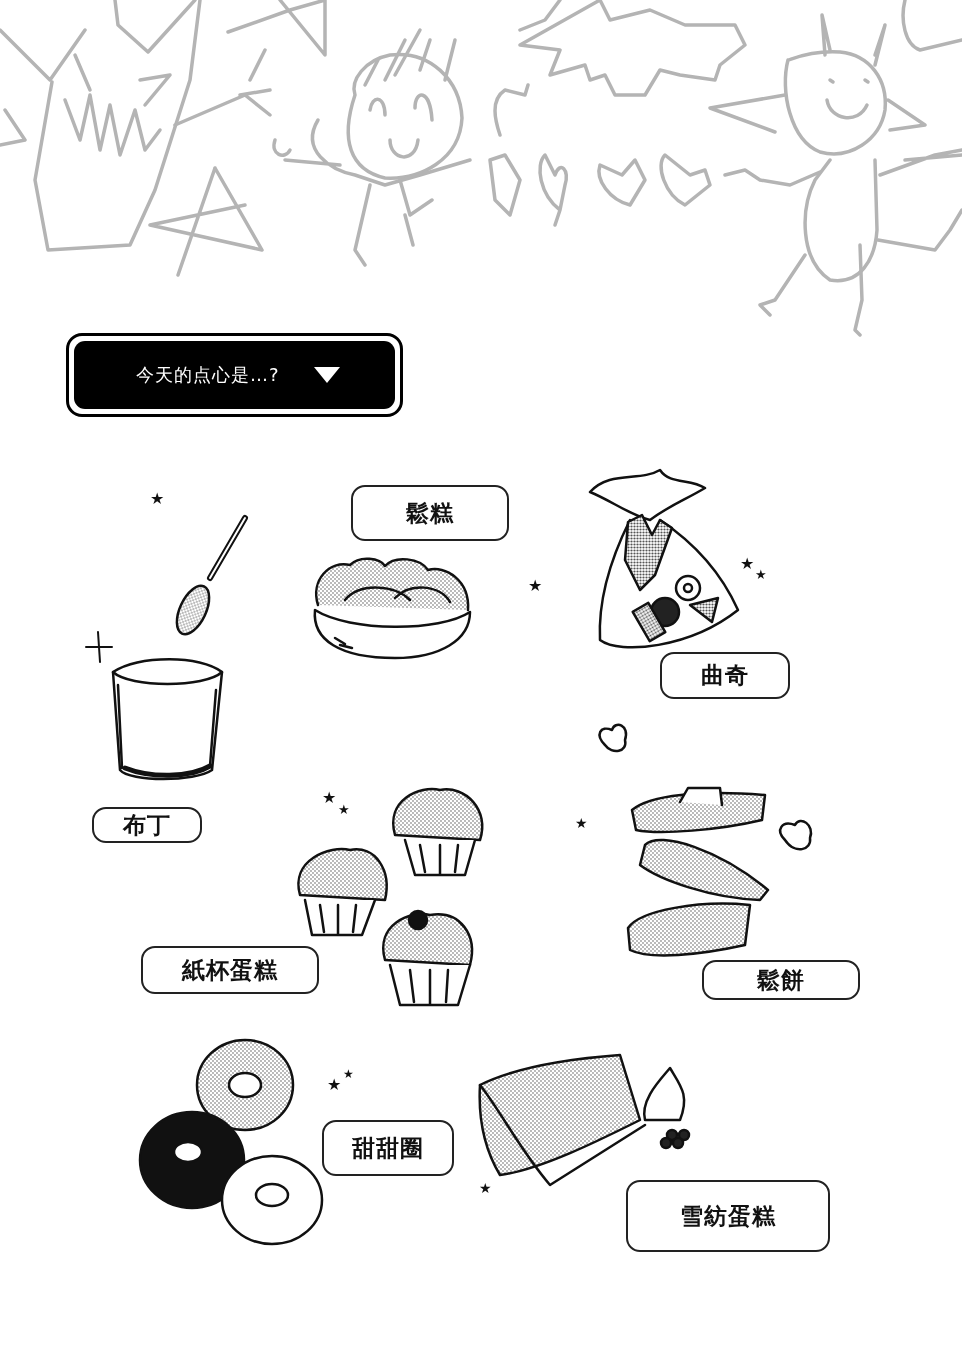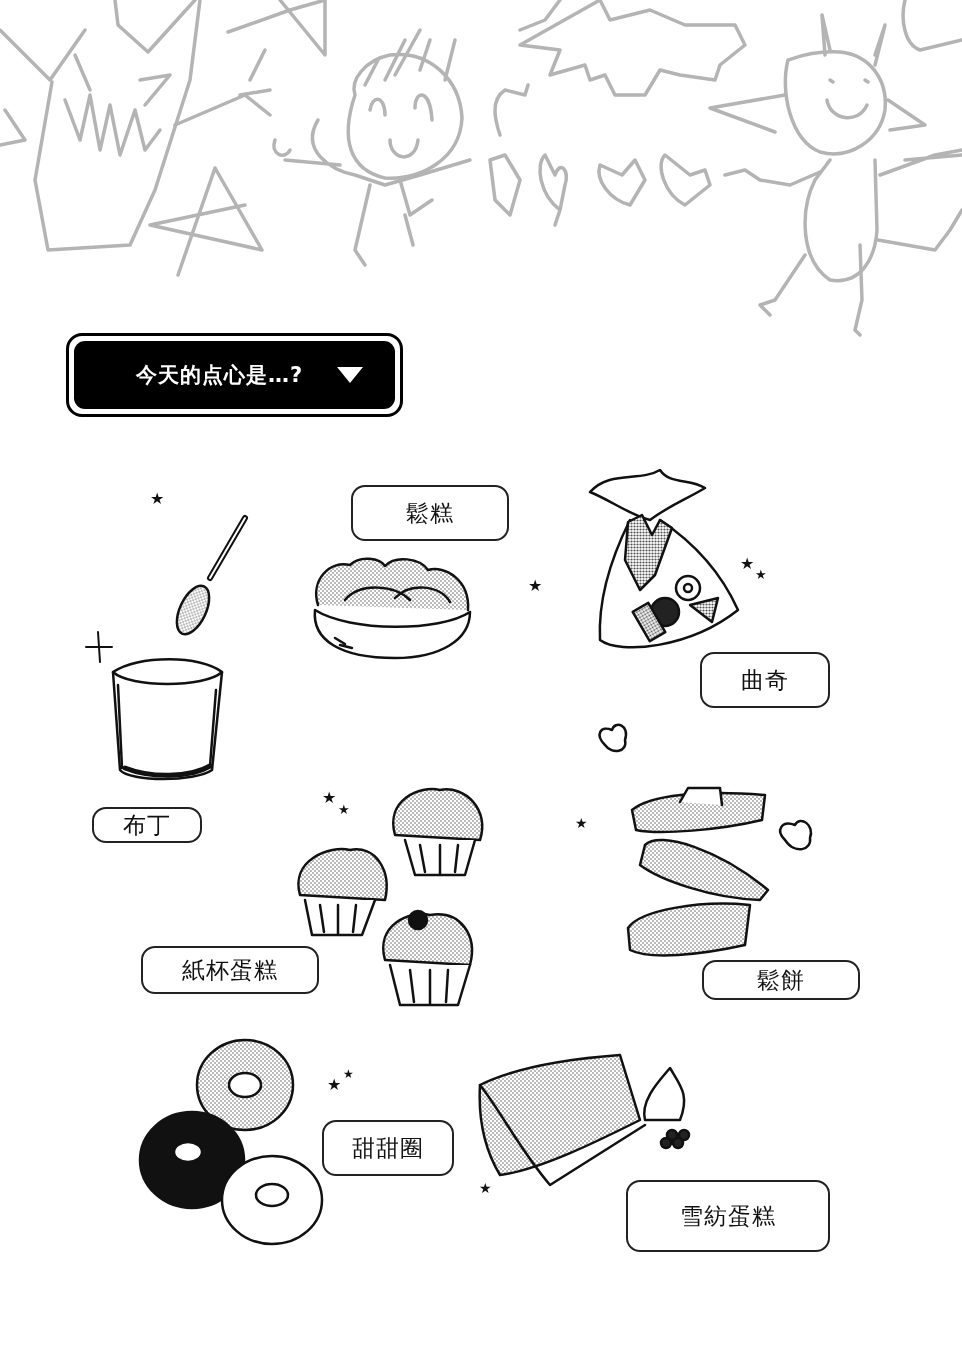--- a/index.html
+++ b/index.html
@@ -8,27 +8,27 @@
     svg.doodles { position: absolute; left: 0; top: 0; }
     .title-box {
       position: absolute; left: 66px; top: 333px; width: 337px; height: 84px;
       border: 3px solid #000; border-radius: 16px; box-sizing: border-box; background: #fff;
     }
     .title-inner {
       position: absolute; left: 5px; top: 5px; right: 5px; bottom: 5px;
       background: #000; border-radius: 11px; display: flex; align-items: center;
       justify-content: flex-start; padding-left: 62px; box-sizing: border-box;
     }
-    .title-text { color: #fff; font-size: 21px; letter-spacing: 1px; font-weight: bold; }
+    .title-text { color: #fff; font-size: 18px; letter-spacing: 1px; font-weight: normal; }
     .title-arrow { width: 0; height: 0; border-left: 13px solid transparent; border-right: 13px solid transparent;
                    border-top: 16px solid #fff; margin-left: 34px; }
     .label {
       position: absolute; border: 2px solid #222; border-radius: 14px; background: #fff;
       box-sizing: border-box; display: flex; align-items: center; justify-content: center;
-      font-size: 23px; color: #111; letter-spacing: 1px;
+      font-size: 23px; color: #111; letter-spacing: 1px; font-weight: bold;
     }
     .illus { position: absolute; }
     .star { position: absolute; color: #111; font-size: 16px; line-height: 1; }
   </style>
 </head>
 <body>
 
 <svg class="doodles" width="962" height="340" viewBox="0 0 962 340">
   <g fill="none" stroke="#b4b4b4" stroke-width="3.5" stroke-linejoin="round" stroke-linecap="round">
 
@@ -71,21 +71,21 @@
 </svg>
 
 <div class="title-box">
   <div class="title-inner">
     <span class="title-text">今天的点心是…?</span>
     <span class="title-arrow"></span>
   </div>
 </div>
 
 <div class="label" style="left:351px;top:485px;width:158px;height:56px;">鬆糕</div>
-<div class="label" style="left:700px;top:652px;width:130px;height:56px;">曲奇</div>
+<div class="label" style="left:660px;top:652px;width:130px;height:47px;">曲奇</div>
 <div class="label" style="left:92px;top:807px;width:110px;height:36px;">布丁</div>
 <div class="label" style="left:141px;top:946px;width:178px;height:48px;">紙杯蛋糕</div>
 <div class="label" style="left:702px;top:960px;width:158px;height:40px;">鬆餅</div>
 <div class="label" style="left:322px;top:1120px;width:132px;height:56px;">甜甜圈</div>
 <div class="label" style="left:626px;top:1180px;width:204px;height:72px;">雪紡蛋糕</div>
 
 <svg class="illus" style="left:0;top:440px;" width="962" height="880" viewBox="0 440 962 880">
   <defs>
     <pattern id="tone" width="4" height="4" patternUnits="userSpaceOnUse">
       <rect width="4" height="4" fill="#ffffff"></rect>

